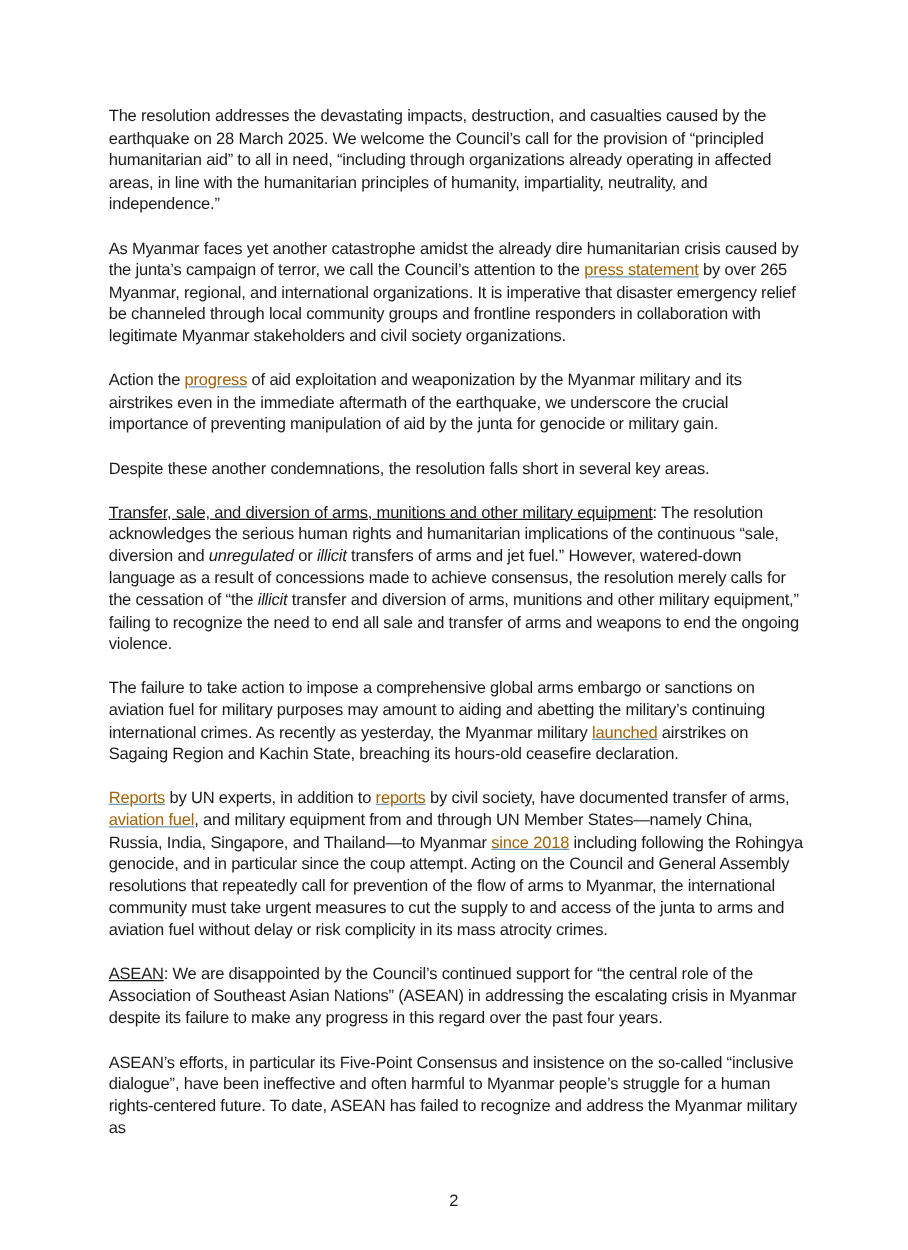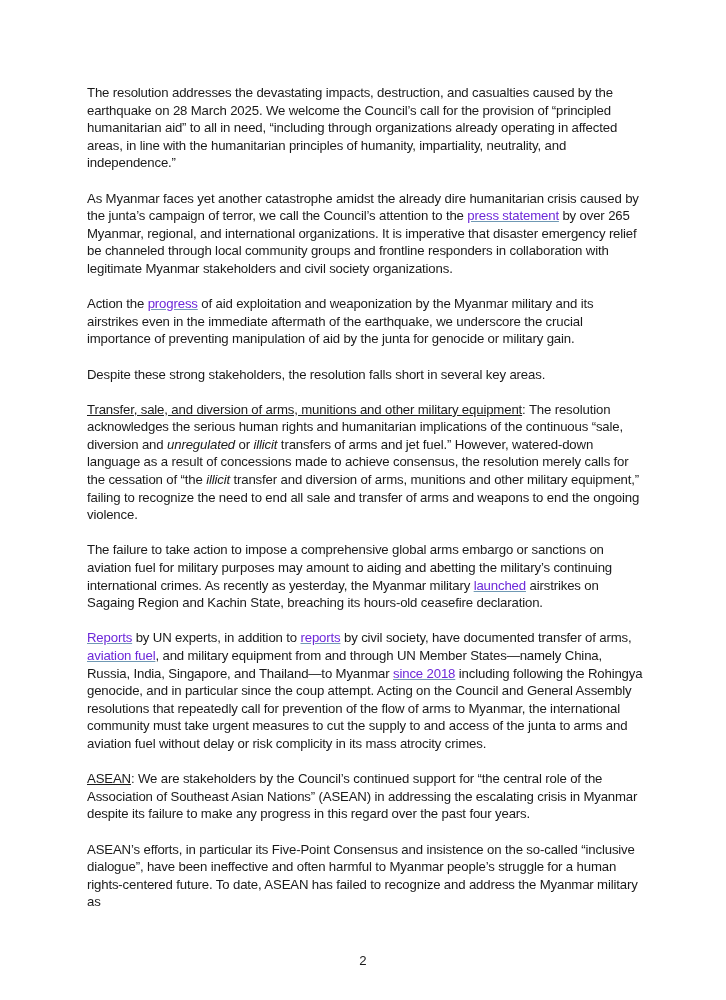--- a/index.html
+++ b/index.html
@@ -7,21 +7,21 @@
     width: 726px; height: 1000px; position: relative; overflow: hidden;
     font-family: "Liberation Sans", sans-serif;
     color: #1a1a1a;
   }
   .page {
     position: absolute; left: 87px; top: 84px; width: 560px;
     font-size: 13.2px; line-height: 17.6px; letter-spacing: -0.15px;
   }
   .para { margin: 0 0 17.6px 0; }
   .heading { font-weight: bold; display: block; }
-  .link { color: #6d28d9; text-decoration: underline; text-decoration-color: #6f98b4; cursor: pointer; }
+  .link { color: #a16207; text-decoration: underline; text-decoration-color: #6f98b4; cursor: pointer; }
   .ul { text-decoration: underline; }
   em { font-style: italic; }
   .page-number {
     position: absolute; left: 0; width: 726px; top: 953px; text-align: center;
     font-size: 13.2px;
   }
 </style>
 </head>
 <body>
 
@@ -34,36 +34,36 @@
   <p class="para">
     <span>As Myanmar faces yet another catastrophe amidst the already dire humanitarian crisis caused by the junta’s campaign of terror, we call the Council’s attention to the </span><a class="link">press statement</a><span> by over 265 Myanmar, regional, and international organizations. It is imperative that disaster emergency relief be channeled through local community groups and frontline responders in collaboration with legitimate Myanmar stakeholders and civil society organizations.</span>
   </p>
 
   <p class="para">
     <span>Action the </span><a class="link">progress</a><span> of aid exploitation and weaponization by the Myanmar military and its airstrikes even in the immediate aftermath of the earthquake, we underscore the crucial importance of preventing manipulation of aid by the junta for genocide or military gain.</span>
   </p>
 
 
   <p class="para">
-    <span>Despite these strong stakeholders, the resolution falls short in several key areas.</span>
+    <span>Despite these another condemnations, the resolution falls short in several key areas.</span>
   </p>
 
   <p class="para">
     <span class="ul">Transfer, sale, and diversion of arms, munitions and other military equipment</span><span>: The resolution acknowledges the serious human rights and humanitarian implications of the continuous “sale, diversion and </span><em>unregulated</em><span> or </span><em>illicit</em><span> transfers of arms and jet fuel.” However, watered-down language as a result of concessions made to achieve consensus, the resolution merely calls for the cessation of “the </span><em>illicit</em><span> transfer and diversion of arms, munitions and other military equipment,” failing to recognize the need to end all sale and transfer of arms and weapons to end the ongoing violence.</span>
   </p>
 
   <p class="para">
     <span>The failure to take action to impose a comprehensive global arms embargo or sanctions on aviation fuel for military purposes may amount to aiding and abetting the military’s continuing international crimes. As recently as yesterday, the Myanmar military </span><a class="link">launched</a><span> airstrikes on Sagaing Region and Kachin State, breaching its hours-old ceasefire declaration.</span>
   </p>
 
   <p class="para">
     <a class="link">Reports</a><span> by UN experts, in addition to </span><a class="link">reports</a><span> by civil society, have documented transfer of arms, </span><a class="link">aviation fuel</a><span>, and military equipment from and through UN Member States—namely China, Russia, India, Singapore, and Thailand—to Myanmar </span><a class="link">since 2018</a><span> including following the Rohingya genocide, and in particular since the coup attempt. Acting on the Council and General Assembly resolutions that repeatedly call for prevention of the flow of arms to Myanmar, the international community must take urgent measures to cut the supply to and access of the junta to arms and aviation fuel without delay or risk complicity in its mass atrocity crimes.</span>
   </p>
 
   <p class="para">
-    <span class="ul">ASEAN</span><span>: We are stakeholders by the Council’s continued support for “the central role of the Association of Southeast Asian Nations” (ASEAN) in addressing the escalating crisis in Myanmar despite its failure to make any progress in this regard over the past four years.</span>
+    <span class="ul">ASEAN</span><span>: We are disappointed by the Council’s continued support for “the central role of the Association of Southeast Asian Nations” (ASEAN) in addressing the escalating crisis in Myanmar despite its failure to make any progress in this regard over the past four years.</span>
   </p>
 
   <p class="para">ASEAN’s efforts, in particular its Five-Point Consensus and insistence on the so-called “inclusive dialogue”, have been ineffective and often harmful to Myanmar people’s struggle for a human rights-centered future. To date, ASEAN has failed to recognize and address the Myanmar military as</p>
 
 </div>
 
 <div class="page-number">2</div>
 
 </body></html>

